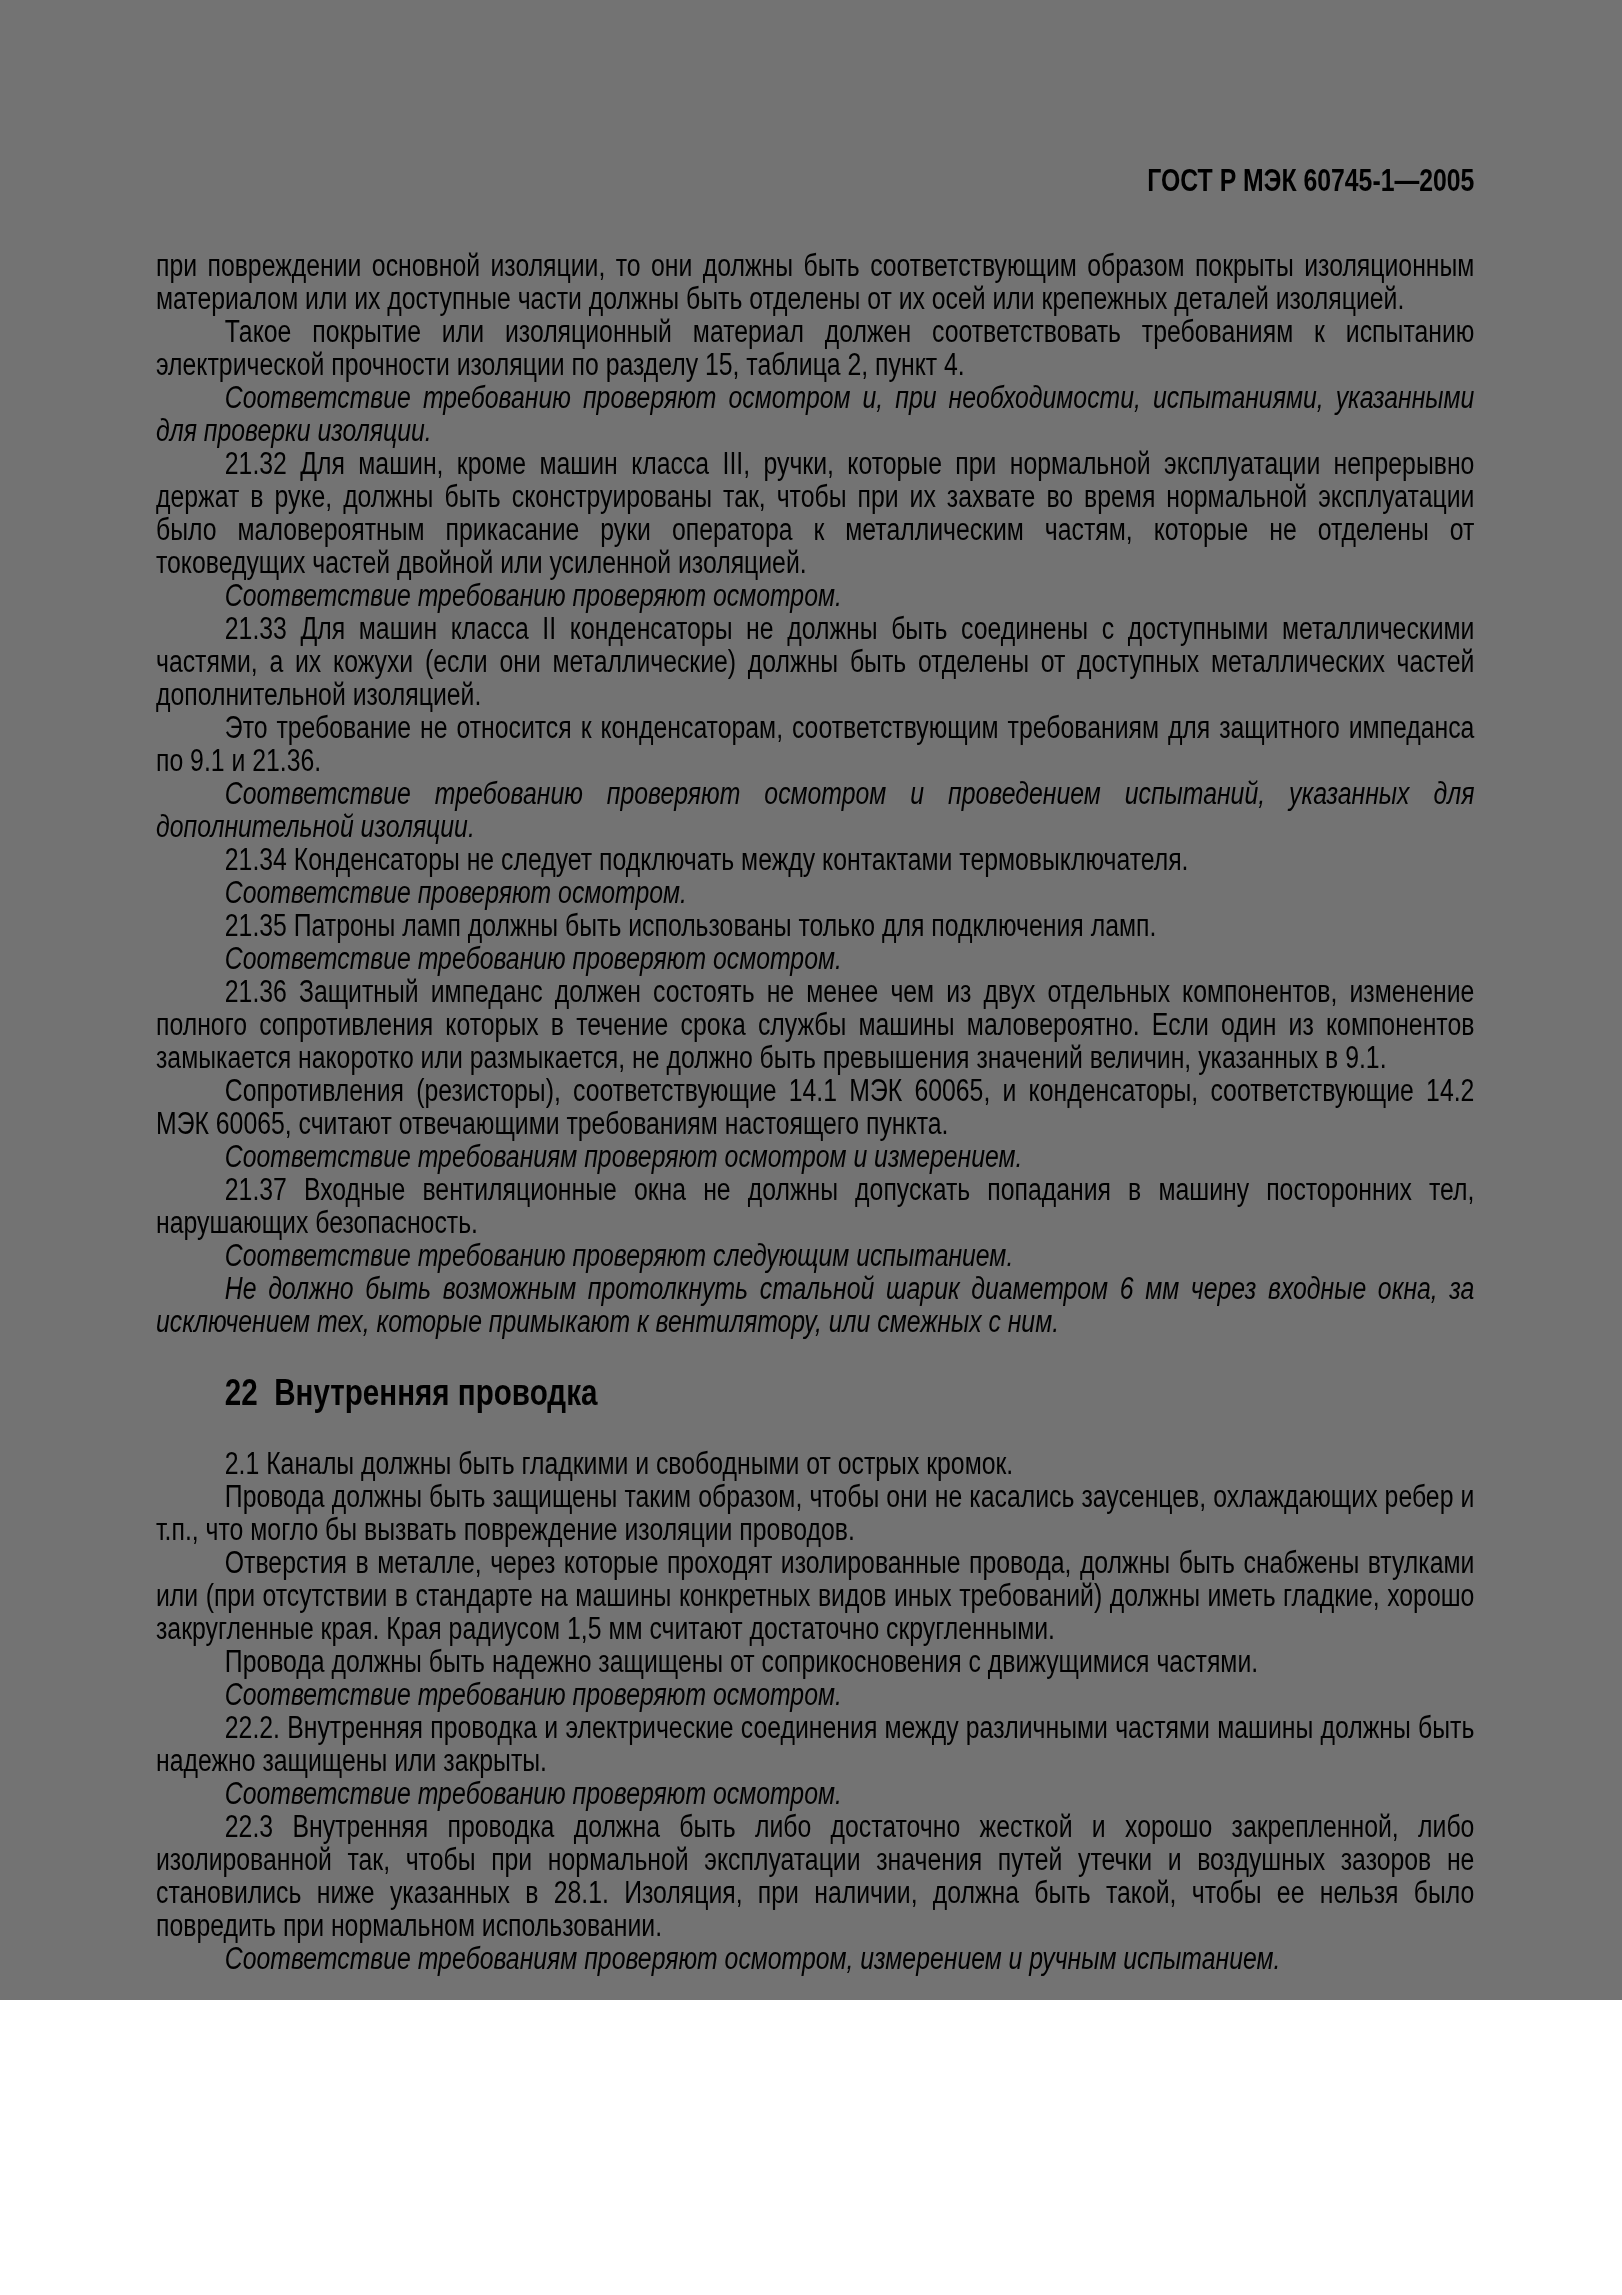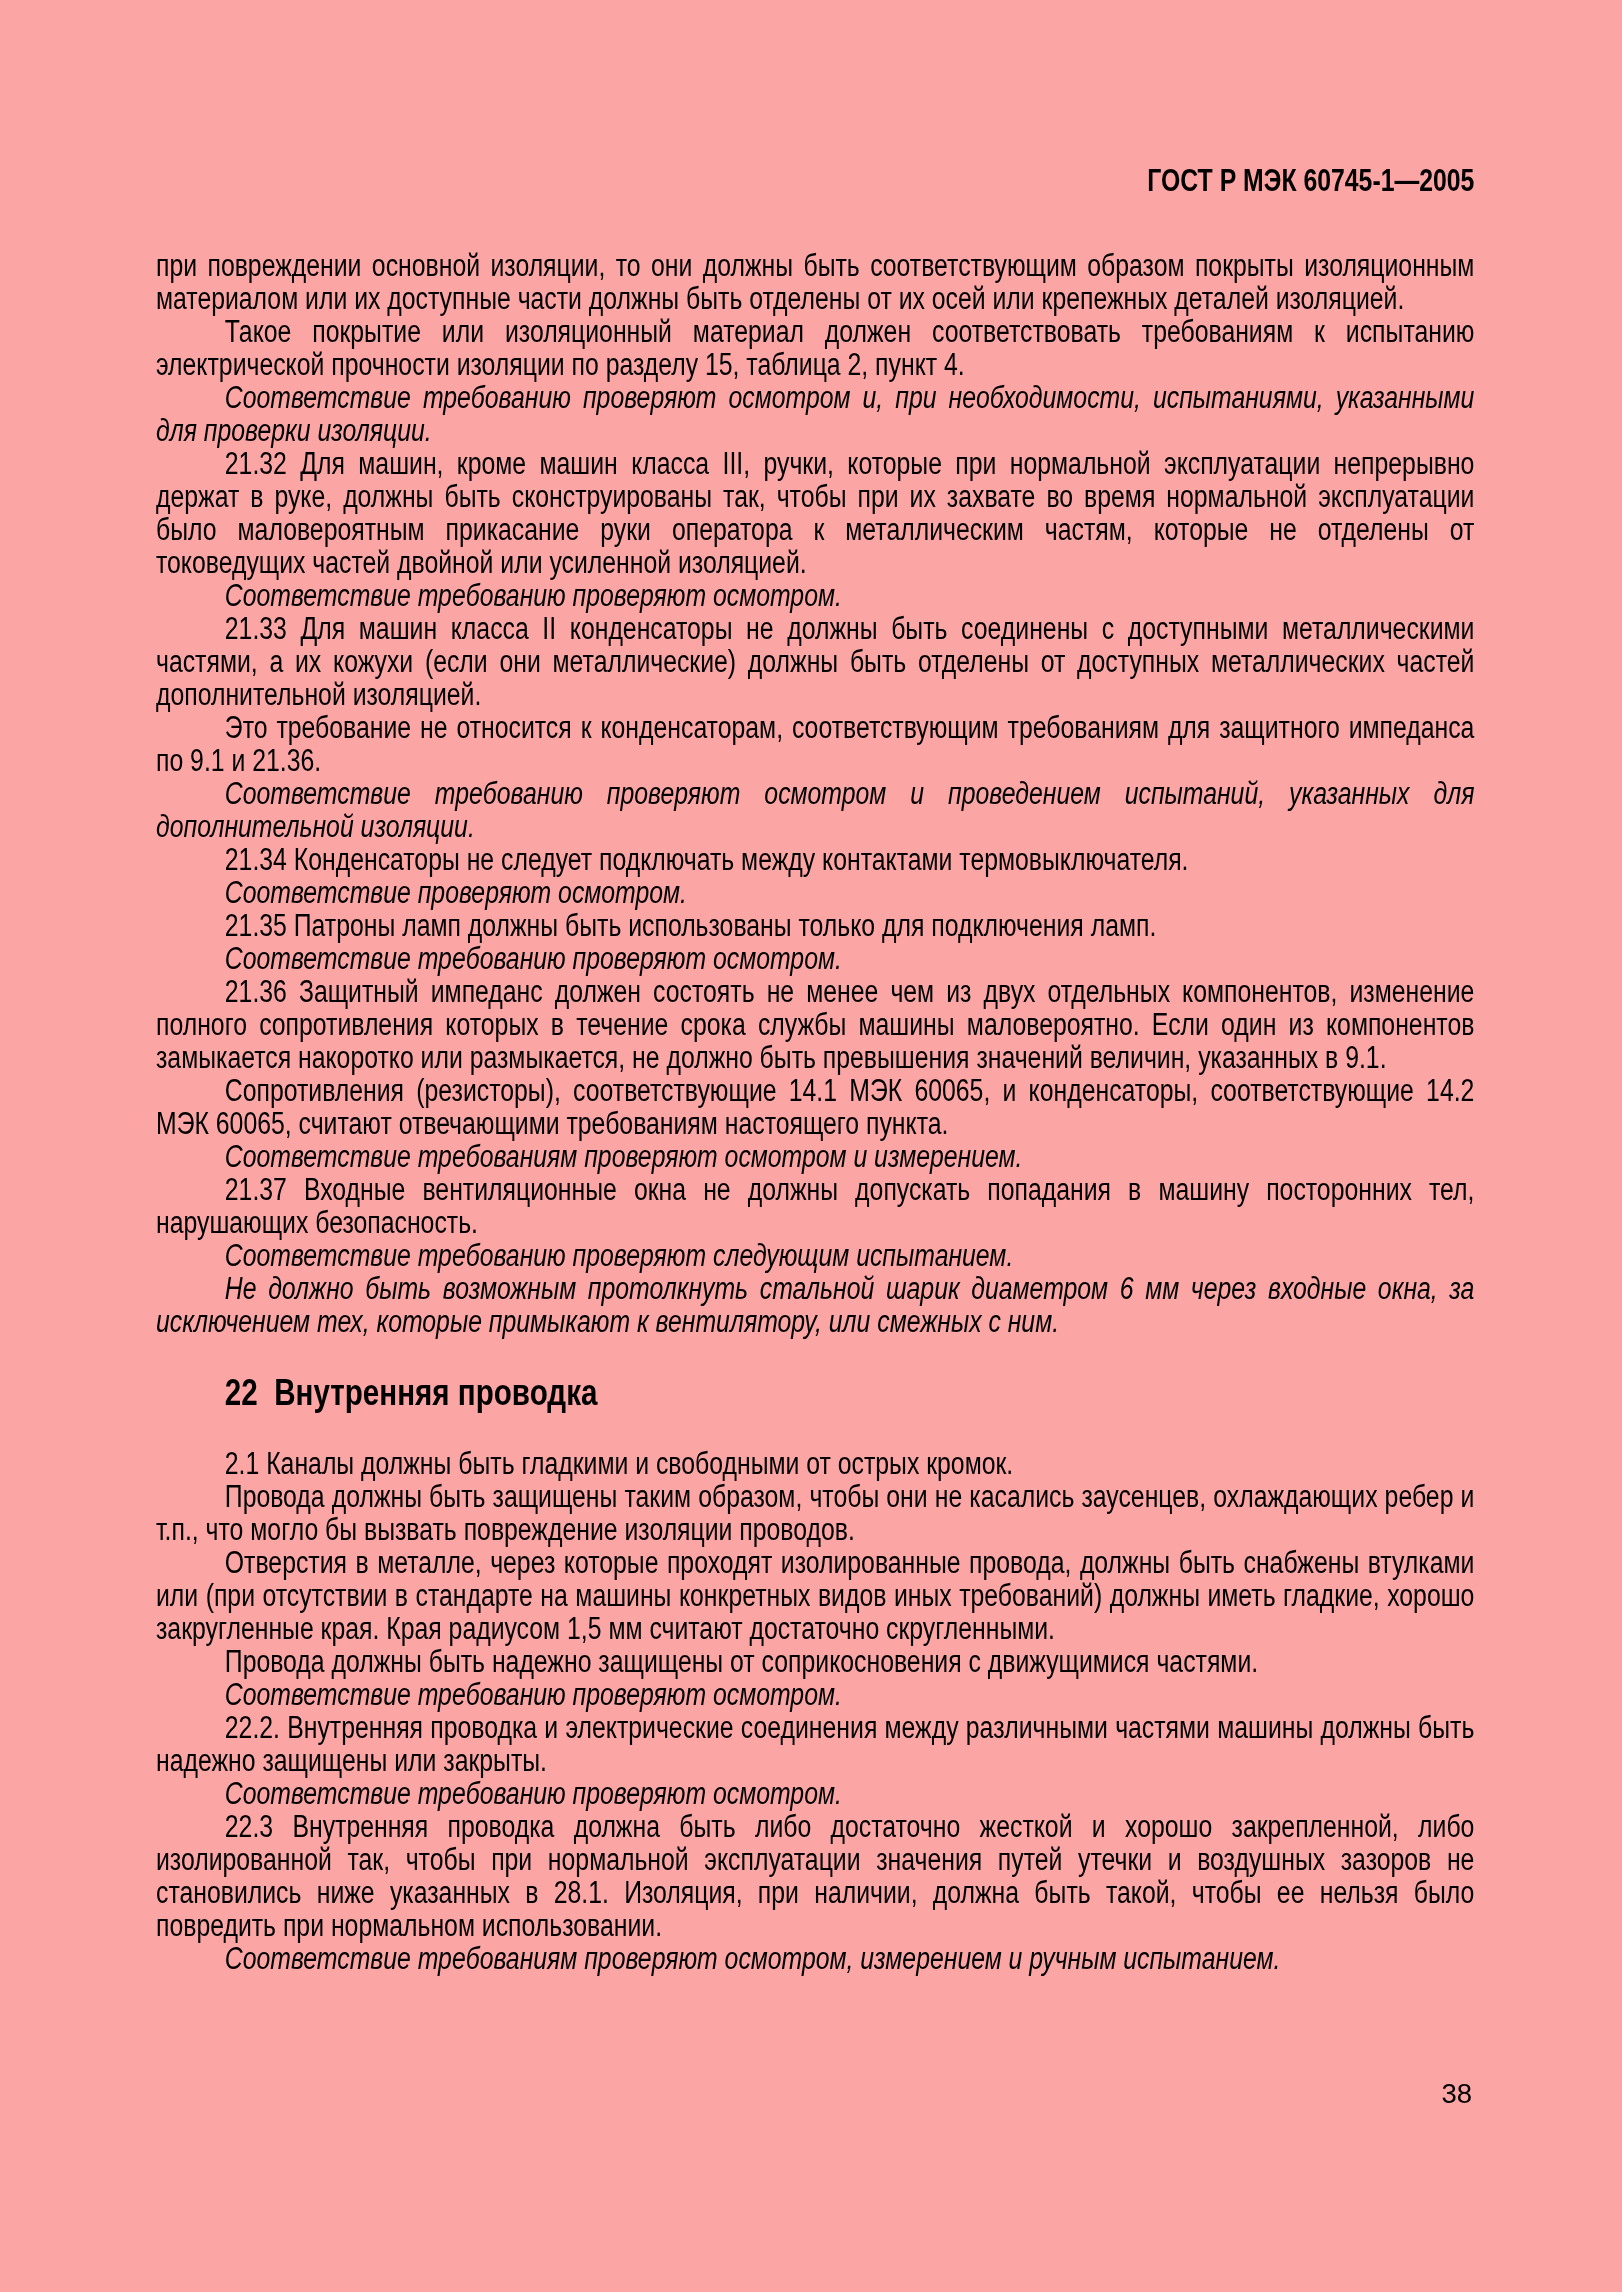--- a/index.html
+++ b/index.html
@@ -3,22 +3,22 @@
 <meta charset="utf-8">
 <style>
   html, body {
     margin: 0;
     padding: 0;
     background: #ffffff;
   }
   .page {
     position: relative;
     width: 1622px;
-    height: 2292px;
-    background: #fca5a5;
+    height: 2000px;
+    background: #737373;
     color: #000000;
     font-family: "Liberation Sans", sans-serif;
     overflow: hidden;
   }
   
   .doc-header {
     position: absolute;
     top: 165px;
     left: 156px;
     width: 1648px;

